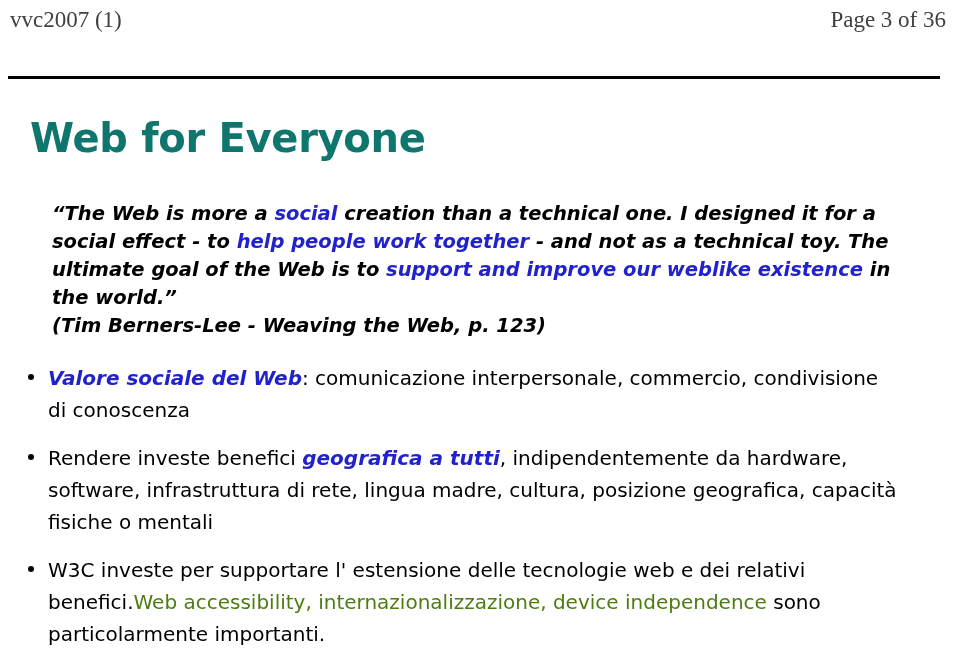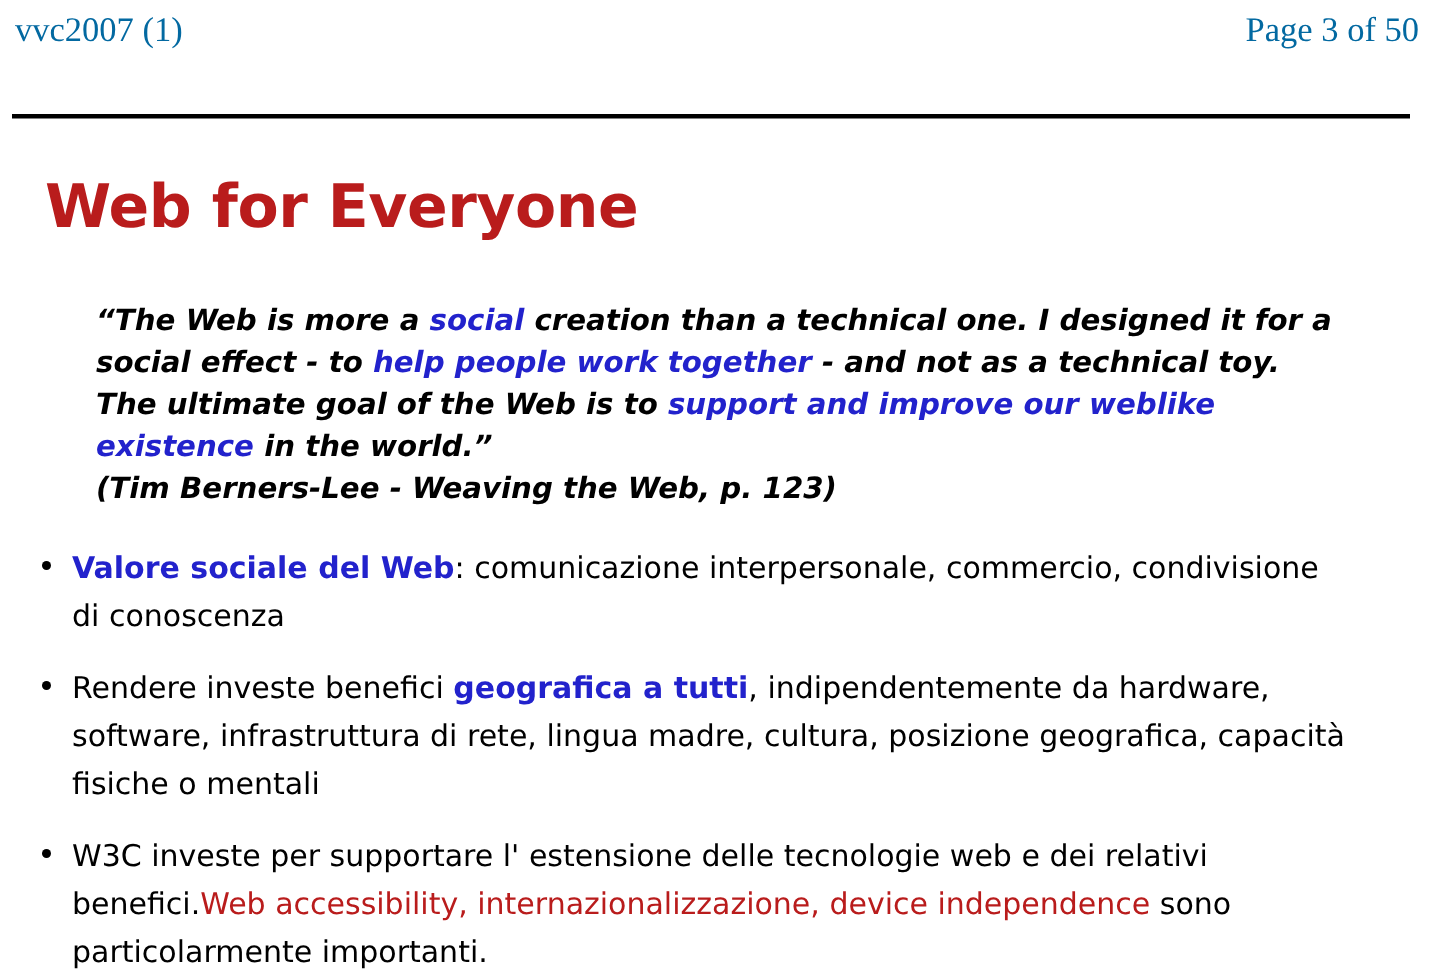--- a/index.html
+++ b/index.html
@@ -22,21 +22,21 @@
     top: 6px;
     left: 10px;
     right: 14px;
     height: 30px;
     display: flex;
     justify-content: space-between;
     align-items: flex-start;
     font-family: "Liberation Serif", serif;
     font-size: 23px;
     line-height: 28px;
-    color: #0369a1;
+    color: #404040;
   }
   .page-header .doc-id { white-space: nowrap; }
   .page-header .page-num { white-space: nowrap; }
 
   .header-rule {
     position: absolute;
     top: 76px;
     left: 8px;
     width: 932px;
     height: 3px;
@@ -45,35 +45,35 @@
 
   
   .slide-title {
     position: absolute;
     top: 88px;
     left: 30px;
     font-family: "DejaVu Sans", sans-serif;
     font-size: 40px;
     font-weight: bold;
     letter-spacing: -0.3px;
-    color: #b91c1c;
+    color: #0f766e;
     white-space: nowrap;
   }
 
   
   .slide-body {
     position: absolute;
     top: 200px;
     left: 0;
     width: 960px;
   }
 
   
   .quote-block {
-    margin: 0 0 0 16px;
+    margin: 0 0 0 4px;
     padding: 0 64px 0 48px;
     font-family: "DejaVu Sans", sans-serif;
     font-style: italic;
     font-weight: bold;
     font-size: 19.5px;
     line-height: 28px;
     color: #000000;
     text-align: left;
   }
   .quote-block .hl { color: #2222cc; }
@@ -101,32 +101,33 @@
     position: absolute;
     left: 28px;
     top: 12px;
     width: 6px;
     height: 6px;
     border-radius: 50%;
     background: #000000;
   }
   .bullets .em-blue {
     color: #2222cc;
+    font-style: italic;
     font-weight: bold;
   }
   .bullets .navy {
-    color: #b91c1c;
+    color: #4d7c0f;
   }
 </style>
 </head>
 <body>
 
 <div class="page-header">
   <span class="doc-id">vvc2007 (1)</span>
-  <span class="page-num">Page 3 of 50</span>
+  <span class="page-num">Page 3 of 36</span>
 </div>
 <div class="header-rule"></div>
 
 <h1 class="slide-title">Web for Everyone</h1>
 
 <div class="slide-body">
 
   <p class="quote-block"><span>“The Web is more a </span><span class="hl">social</span><span> creation than a technical one. I designed it for a social effect - to </span><span class="hl">help people work together</span><span> - and not as a technical toy. The ultimate goal of the Web is to </span><span class="hl">support and improve our weblike existence</span><span> in the world.”</span><span class="quote-attrib">(Tim Berners-Lee - Weaving the Web, p. 123)</span></p>
 
   <ul class="bullets">

